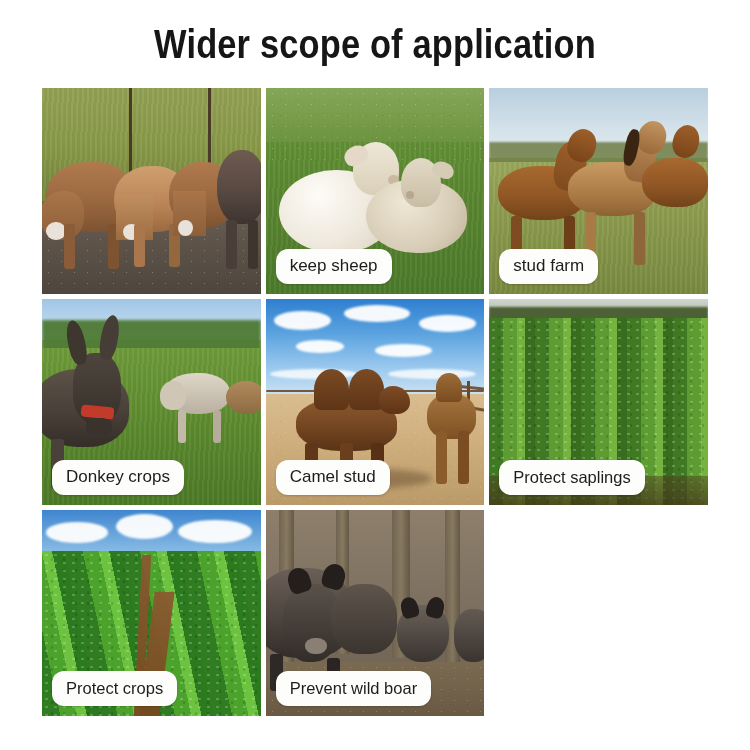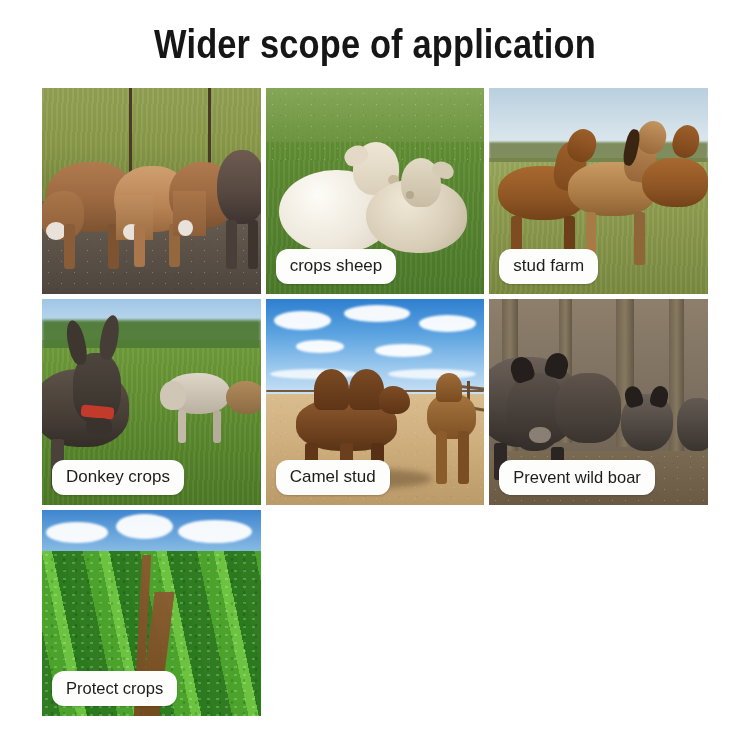--- a/index.html
+++ b/index.html
@@ -238,21 +238,21 @@
         <div class="layer wool" style="left:6%;top:40%;width:52%;height:40%;"></div>
         <div class="layer sheep-face" style="left:40%;top:26%;width:21%;height:26%;"></div>
         <div class="layer ear" style="left:36%;top:28%;width:11%;height:9%;background:#e3d9c6;transform:rotate(-25deg);"></div>
         <div class="layer" style="left:56%;top:42%;width:5%;height:5%;background:#c8b9a0;border-radius:50%;"></div>
 
         <div class="layer wool" style="left:46%;top:44%;width:46%;height:36%;background:radial-gradient(circle at 40% 30%,#efe7d6 0%,#d8cdb7 60%,#bdb096 100%);"></div>
         <div class="layer sheep-face" style="left:62%;top:34%;width:18%;height:24%;background:linear-gradient(#e3dac6,#c8bda4);"></div>
         <div class="layer ear" style="left:76%;top:36%;width:10%;height:8%;background:#d6cbb4;transform:rotate(20deg);"></div>
         <div class="layer" style="left:64%;top:50%;width:4%;height:4%;background:#b5a88f;border-radius:50%;"></div>
       </div>
-      <div class="tile-label">crops sheep</div>
+      <div class="tile-label">keep sheep</div>
     </div>
 
 
     <div class="tile">
       <div class="scene">
         <div class="layer sky-pale" style="left:0;top:0;right:0;height:34%;"></div>
         <div class="layer" style="left:0;top:26%;right:0;height:12%;background:#6f7d45;opacity:.85;filter:blur(1px);"></div>
         <div class="layer grass-dry" style="left:0;top:36%;right:0;bottom:0;background:linear-gradient(#9aa85c 0%,#8d9c4f 40%,#7a8a40 100%);"></div>
         <div class="layer blades" style="left:0;top:36%;right:0;bottom:0;"></div>
 
@@ -327,56 +327,66 @@
 
         <div class="layer camel-body" style="left:74%;top:46%;width:22%;height:22%;background:linear-gradient(#a5763f,#7e5023);"></div>
         <div class="layer hump" style="left:78%;top:36%;width:12%;height:14%;background:linear-gradient(#9c6d38,#7a4b20);"></div>
         <div class="layer leg" style="left:78%;top:64%;width:5%;height:26%;background:#8a5c2c;"></div>
         <div class="layer leg" style="left:88%;top:64%;width:5%;height:26%;background:#7a4e22;"></div>
         <div class="layer" style="left:6%;top:82%;width:70%;height:10%;background:rgba(60,40,20,.35);border-radius:50%;filter:blur(3px);"></div>
       </div>
       <div class="tile-label">Camel stud</div>
     </div>
 
-
-    <div class="tile">
-      <div class="scene">
-        <div class="layer forest-bg" style="inset:0;"></div>
-        <div class="layer trunk" style="left:6%;top:0;width:7%;height:78%;"></div>
-        <div class="layer trunk" style="left:32%;top:0;width:6%;height:70%;"></div>
-        <div class="layer trunk" style="left:58%;top:0;width:8%;height:72%;"></div>
-        <div class="layer trunk" style="left:82%;top:0;width:7%;height:74%;"></div>
-        <div class="layer" style="left:0;top:74%;right:0;bottom:0;background:linear-gradient(#7a6a52,#6a5a44);"></div>
-        <div class="layer speckle" style="left:0;top:74%;right:0;bottom:0;opacity:.45;"></div>
-
-        <div class="layer boar-solid" style="left:-6%;top:28%;width:46%;height:44%;"></div>
-        <div class="layer" style="left:8%;top:36%;width:26%;height:38%;background:linear-gradient(#5a514a,#332d29);border-radius:44% 40% 46% 44%;"></div>
-        <div class="layer boar-ear" style="left:10%;top:28%;width:10%;height:12%;transform:rotate(-18deg);"></div>
-        <div class="layer boar-ear" style="left:26%;top:26%;width:10%;height:12%;transform:rotate(16deg);"></div>
-        <div class="layer" style="left:18%;top:62%;width:10%;height:8%;background:#8a7f74;border-radius:45%;"></div>
-        <div class="layer leg" style="left:2%;top:70%;width:6%;height:18%;background:#2e2926;"></div>
-        <div class="layer leg" style="left:28%;top:72%;width:6%;height:16%;background:#2a2522;"></div>
-
-        <div class="layer boar-solid" style="left:30%;top:36%;width:30%;height:34%;background:linear-gradient(#5e544c,#3b342f);"></div>
-        <div class="layer" style="left:60%;top:46%;width:24%;height:28%;background:linear-gradient(#6a6159,#3a3430);border-radius:44% 42% 46% 44%;"></div>
-        <div class="layer boar-ear" style="left:62%;top:42%;width:8%;height:10%;transform:rotate(-15deg);"></div>
-        <div class="layer boar-ear" style="left:74%;top:42%;width:8%;height:10%;transform:rotate(14deg);"></div>
-        <div class="layer" style="left:86%;top:48%;width:18%;height:26%;background:linear-gradient(#635a52,#3a3430);border-radius:44% 42% 46% 44%;"></div>
-      </div>
-      <div class="tile-label wide">Prevent wild boar</div>
+    <div class="tile">
+      <div class="scene">
+        <div class="layer" style="left:0;top:0;right:0;height:8%;background:linear-gradient(#cfd8d2,#aab69c);"></div>
+        <div class="layer" style="left:0;top:4%;right:0;height:7%;background:#4d6136;filter:blur(1.2px);"></div>
+        <div class="layer sap-rows" style="left:0;top:9%;right:0;bottom:0;"></div>
+        <div class="layer leaf-noise" style="left:0;top:9%;right:0;bottom:0;"></div>
+        <div class="layer" style="left:0;top:86%;right:0;bottom:0;background:linear-gradient(rgba(80,60,30,.45),rgba(70,52,26,.75));"></div>
+      </div>
+      <div class="tile-label wide">Protect saplings</div>
     </div>
 
     <div class="tile">
       <div class="scene">
         <div class="layer sky-blue" style="left:0;top:0;right:0;height:22%;background:linear-gradient(#3f86cf,#8dbfe6);"></div>
         <div class="cloud layer" style="left:2%;top:6%;width:28%;height:10%;"></div>
         <div class="cloud layer" style="left:34%;top:2%;width:26%;height:12%;"></div>
         <div class="cloud layer" style="left:62%;top:5%;width:34%;height:11%;"></div>
         <div class="layer crop-rows" style="left:0;top:20%;right:0;bottom:0;"></div>
         <div class="layer leaf-noise" style="left:0;top:20%;right:0;bottom:0;"></div>
         <div class="layer furrow" style="left:44%;top:22%;width:4%;height:78%;transform:skewX(-3deg);"></div>
         <div class="layer furrow" style="left:48%;top:40%;width:9%;height:60%;transform:skewX(-7deg);"></div>
       </div>
       <div class="tile-label wide">Protect crops</div>
     </div>
 
+    <div class="tile">
+      <div class="scene">
+        <div class="layer forest-bg" style="inset:0;"></div>
+        <div class="layer trunk" style="left:6%;top:0;width:7%;height:78%;"></div>
+        <div class="layer trunk" style="left:32%;top:0;width:6%;height:70%;"></div>
+        <div class="layer trunk" style="left:58%;top:0;width:8%;height:72%;"></div>
+        <div class="layer trunk" style="left:82%;top:0;width:7%;height:74%;"></div>
+        <div class="layer" style="left:0;top:74%;right:0;bottom:0;background:linear-gradient(#7a6a52,#6a5a44);"></div>
+        <div class="layer speckle" style="left:0;top:74%;right:0;bottom:0;opacity:.45;"></div>
+
+        <div class="layer boar-solid" style="left:-6%;top:28%;width:46%;height:44%;"></div>
+        <div class="layer" style="left:8%;top:36%;width:26%;height:38%;background:linear-gradient(#5a514a,#332d29);border-radius:44% 40% 46% 44%;"></div>
+        <div class="layer boar-ear" style="left:10%;top:28%;width:10%;height:12%;transform:rotate(-18deg);"></div>
+        <div class="layer boar-ear" style="left:26%;top:26%;width:10%;height:12%;transform:rotate(16deg);"></div>
+        <div class="layer" style="left:18%;top:62%;width:10%;height:8%;background:#8a7f74;border-radius:45%;"></div>
+        <div class="layer leg" style="left:2%;top:70%;width:6%;height:18%;background:#2e2926;"></div>
+        <div class="layer leg" style="left:28%;top:72%;width:6%;height:16%;background:#2a2522;"></div>
+
+        <div class="layer boar-solid" style="left:30%;top:36%;width:30%;height:34%;background:linear-gradient(#5e544c,#3b342f);"></div>
+        <div class="layer" style="left:60%;top:46%;width:24%;height:28%;background:linear-gradient(#6a6159,#3a3430);border-radius:44% 42% 46% 44%;"></div>
+        <div class="layer boar-ear" style="left:62%;top:42%;width:8%;height:10%;transform:rotate(-15deg);"></div>
+        <div class="layer boar-ear" style="left:74%;top:42%;width:8%;height:10%;transform:rotate(14deg);"></div>
+        <div class="layer" style="left:86%;top:48%;width:18%;height:26%;background:linear-gradient(#635a52,#3a3430);border-radius:44% 42% 46% 44%;"></div>
+      </div>
+      <div class="tile-label wide">Prevent wild boar</div>
+    </div>
+
   </div>
 </div>
 
 </body></html>

